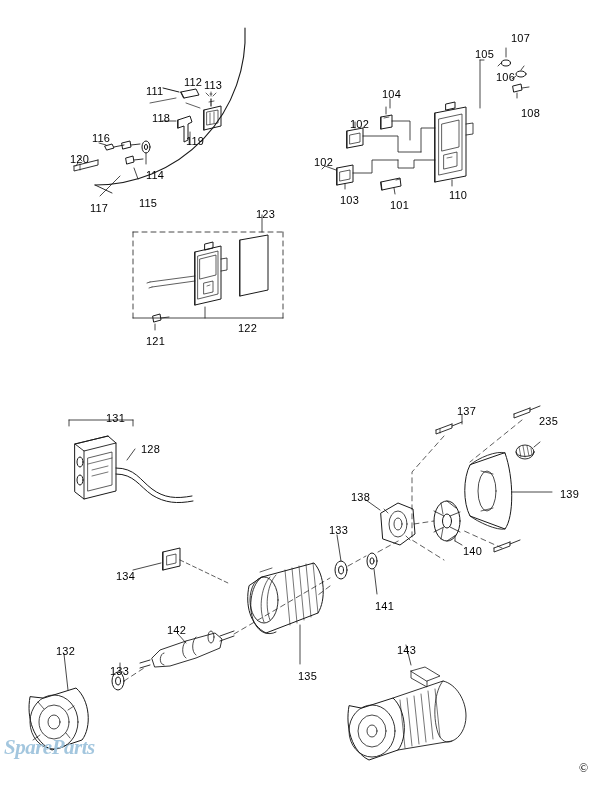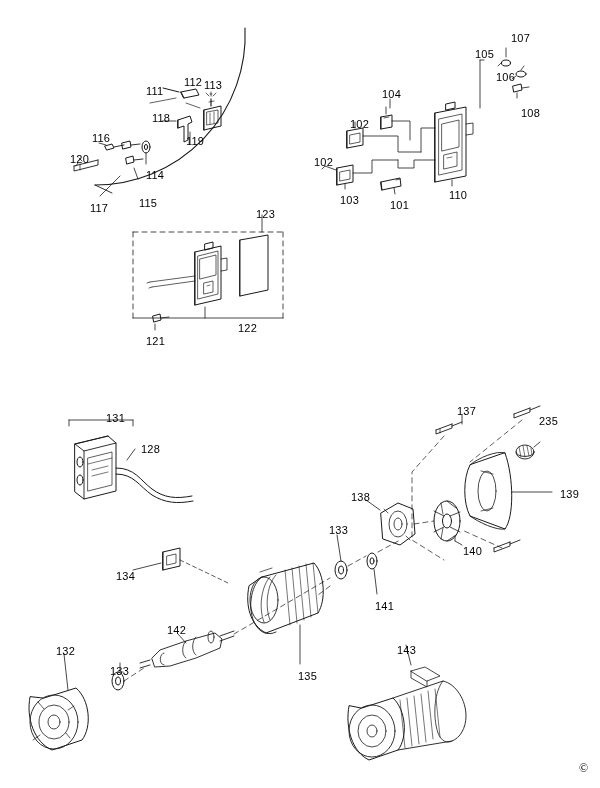--- a/index.html
+++ b/index.html
@@ -385,15 +385,16 @@
   <div class="callout" style="left:298px; top:671px;">135</div>
   <div class="callout" style="left:329px; top:525px;">133</div>
   <div class="callout" style="left:351px; top:492px;">138</div>
   <div class="callout" style="left:375px; top:601px;text-align:right;">141</div>
   <div class="callout" style="left:457px; top:406px;">137</div>
   <div class="callout" style="left:539px; top:416px;">235</div>
   <div class="callout" style="left:560px; top:489px;">139</div>
   <div class="callout" style="left:463px; top:546px;">140</div>
   <div class="callout" style="left:397px; top:645px;">143</div>
 
+  <div class="watermark">SpareParts</div>
   <div class="copyright">©</div>
 
 </div>
 
 </body></html>

